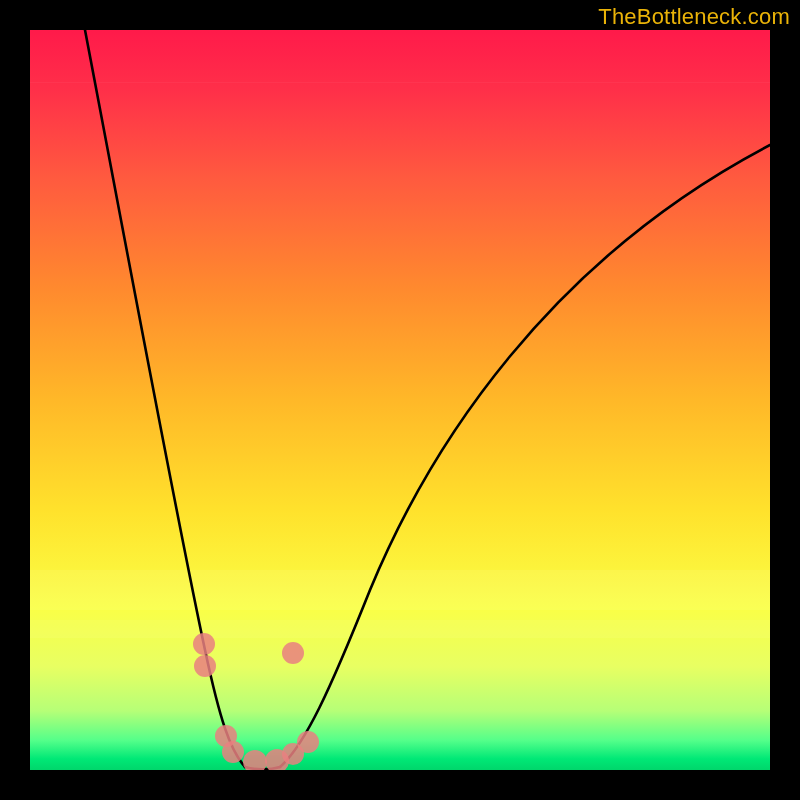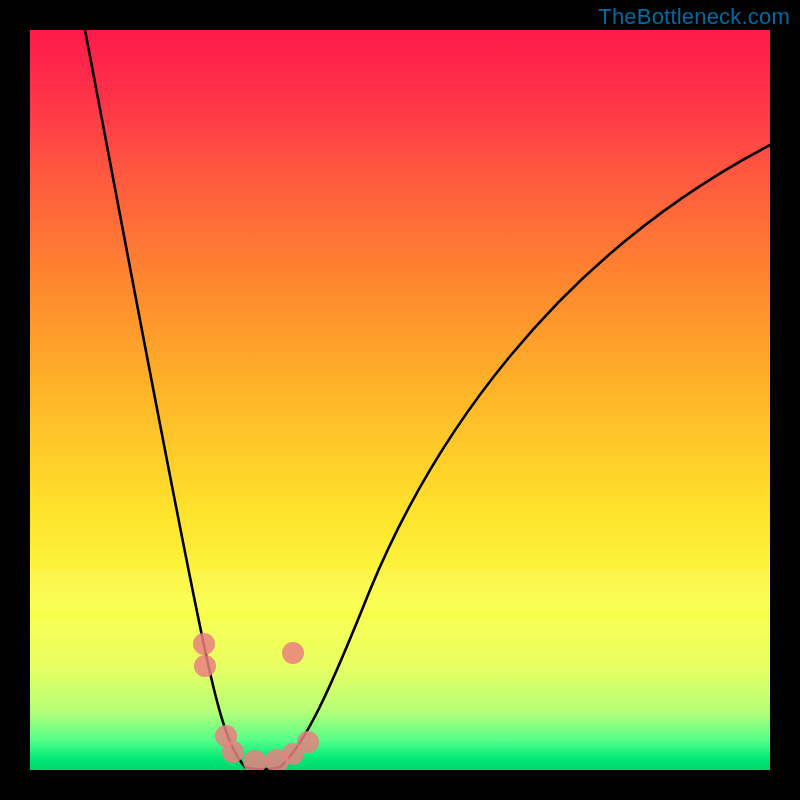--- a/index.html
+++ b/index.html
@@ -9,21 +9,21 @@
     width: 800px;
     height: 800px;
     background: #000;
   }
   .watermark {
     position: absolute;
     top: 4px;
     right: 10px;
     font-family: Arial, Helvetica, sans-serif;
     font-size: 22px;
-    color: #0369a1;
+    color: #eab308;
     font-weight: 500;
     letter-spacing: 0.2px;
     z-index: 5;
   }
   .plot-bg {
     position: absolute;
     left: 30px;
     top: 30px;
     width: 740px;
     height: 740px;

